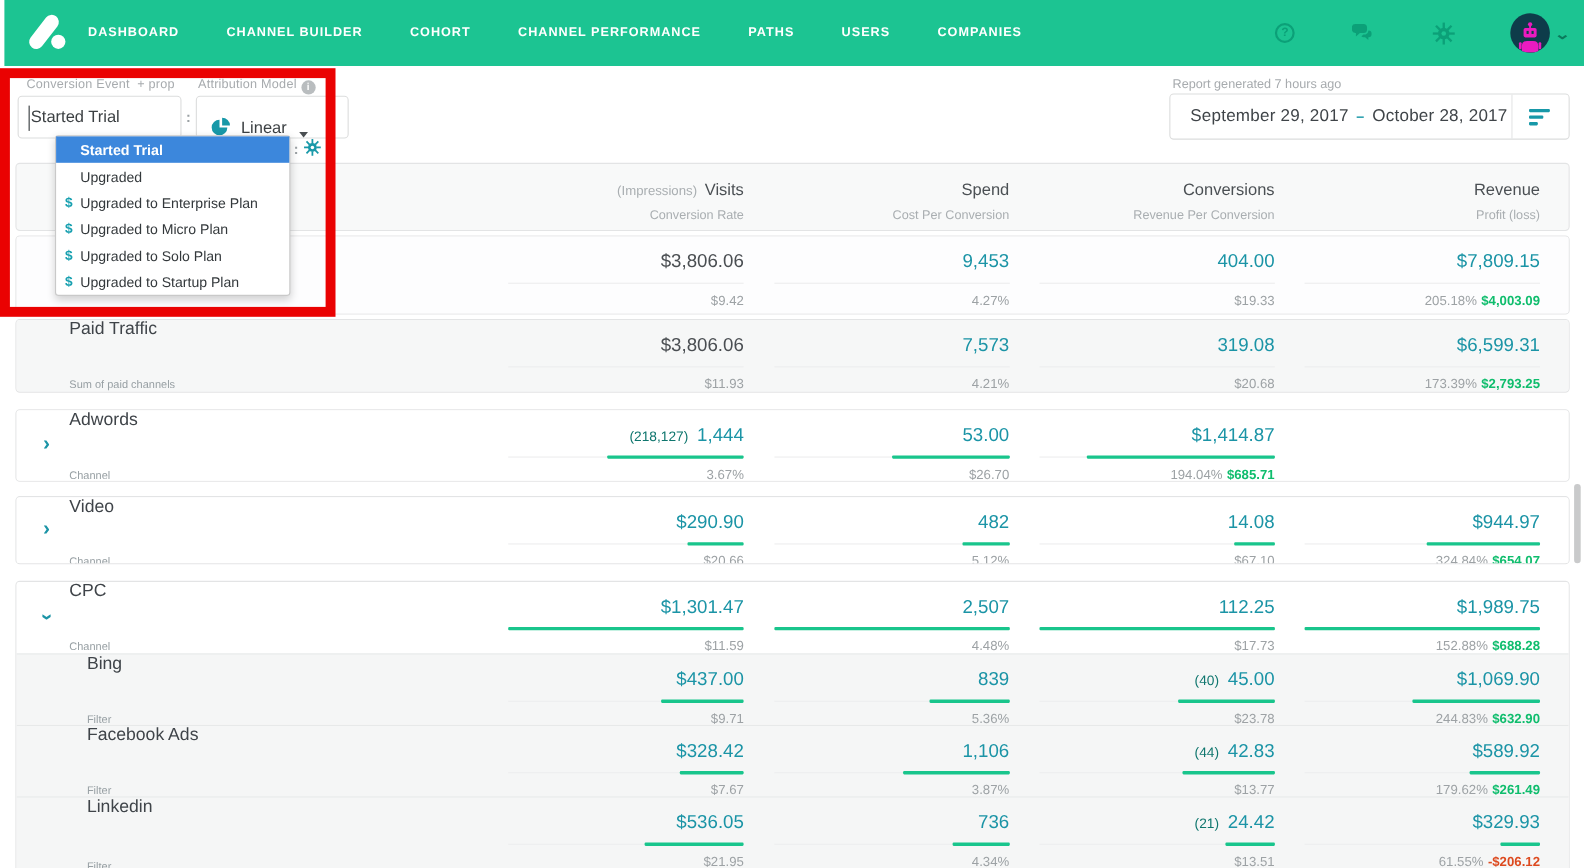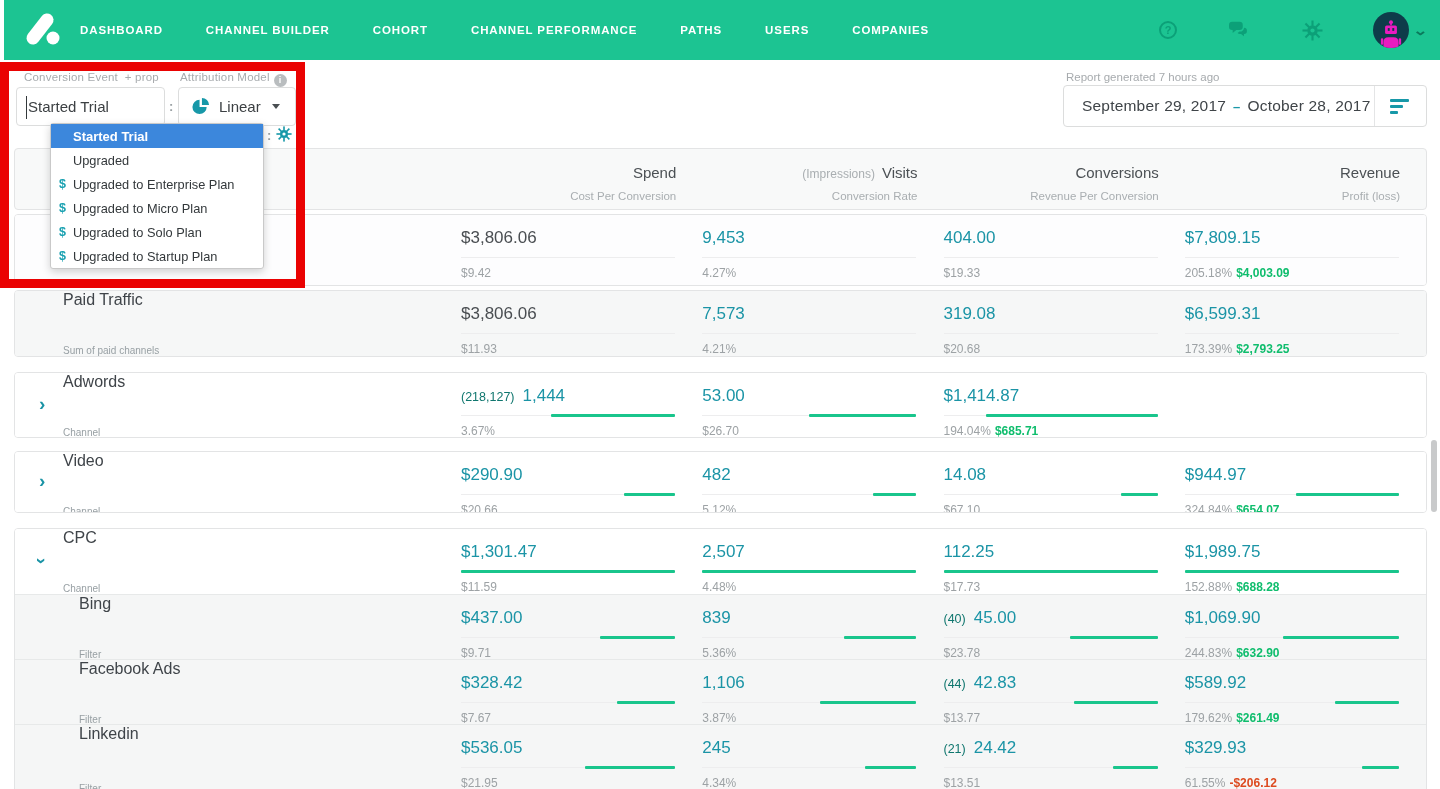--- a/index.html
+++ b/index.html
@@ -23,23 +23,23 @@
   .avatar-caret { color:#0b7a5c; font-size:13px; font-weight:700; transform:scaleX(1.4); }
 
   
   .ctl-label { position:absolute; font-size:11.5px; color:#a7abae; letter-spacing:.2px; }
   .ce-box { position:absolute; left:16px; top:87px; width:149px; height:39px;
     border:1px solid #dcdddd; border-radius:4px; background:#fff; }
   .ce-box input { width:100%; height:100%; border:0; outline:none; padding-left:11px;
     font-size:15px; color:#3c4043; font-family:"Liberation Sans",sans-serif; background:transparent; }
   .ce-caret { position:absolute; left:9px; top:8px; width:1px; height:23px; background:#33383b; }
   .colon { position:absolute; color:#9ba1a4; font-size:13px; font-weight:700; }
-  .am-box { position:absolute; left:178px; top:87px; width:118px; height:39px;
+  .am-box { position:absolute; left:178px; top:87px; width:139px; height:39px;
     border:1px solid #dcdddd; border-radius:4px; background:#fff; display:flex;
-    align-items:center; gap:9px; padding-left:12px; cursor:pointer; }
+    align-items:flex-end; gap:9px; padding-left:12px; cursor:pointer; }
   .am-box .am-val { font-size:15px; color:#3c4043; }
   .tri-down { width:0; height:0; border-left:4.5px solid transparent;
     border-right:4.5px solid transparent; border-top:5.5px solid #4a4f52; margin-left:2px; }
   .info-dot { display:inline-flex; width:13px; height:13px; border-radius:50%; background:#b9bdbf;
     color:#fff; font-size:9px; font-weight:700; align-items:center; justify-content:center;
     vertical-align:-2px; margin-left:4px; font-style:normal; }
   .report-txt { position:absolute; left:1066px; top:71px; font-size:11.5px; color:#a7abae; }
   .date-box { position:absolute; left:1063px; top:85px; width:364px; height:42px;
     border:1px solid #dcdddd; border-radius:4px; background:#fff; display:flex; align-items:center; cursor:pointer; }
   .date-text { flex:1; padding-left:18px; font-size:15.5px; color:#3f4448; letter-spacing:.2px; white-space:nowrap; }
@@ -64,21 +64,21 @@
   .row.white   { background:#fff; }
   .row.sub     { background:#f5f6f6; border-top:1px solid #e7e9e9; }
   .name-cell { display:flex; flex-direction:column; justify-content:space-between; gap:9px; padding-left:48px; }
   .row.sub .name-cell { padding-left:64px; }
   .row-name { font-size:16px; color:#3f4449; }
   .row-sub  { font-size:10px; color:#98a0a4; }
   .chev { position:absolute; left:24px; top:50%; margin-top:-11px; color:#1b94a6;
     font-size:19px; font-weight:700; cursor:pointer; line-height:20px; }
   .chev.down { transform:rotate(90deg); }
 
-  .ncell { display:flex; flex-direction:column; align-items:flex-start; padding:13px 26px 0 0; }
+  .ncell { display:flex; flex-direction:column; align-items:flex-end; padding:13px 26px 0 0; }
   .vline { display:flex; align-items:baseline; margin-bottom:8px; white-space:nowrap; }
   .vpre { font-size:12.5px; color:#0f766e; margin-right:8px; }
   .val { font-size:17px; color:#1b94a6; cursor:pointer; }
   .val.dark { color:#4a4e52; cursor:default; }
   .bar { position:relative; width:214px; height:3px; }
   .bar .track { position:absolute; left:0; right:0; bottom:1px; height:1px; background:#ededee; }
   .bar .fill { position:absolute; right:0; bottom:0; height:3px; background:#19c58c; border-radius:1px; }
   .sline { margin-top:7px; font-size:12px; color:#9da2a5; white-space:nowrap; }
   .sline b.pos { color:#0fbd6d; }
   .sline b.neg { color:#dd4a1f; }
@@ -210,26 +210,26 @@
       <circle cx="10" cy="10" r="5"></circle>
     </g>
     <circle cx="10" cy="10" r="2" fill="#fff"></circle>
   </svg>
 </div>
 
 <div class="table">
   <div class="card hdr grid" style="margin-bottom:4px;">
     <div></div>
     <div class="hcell">
+      <div class="hmain"><span class="hpre">(Impressions)</span><span>Visits</span></div>
+      <div class="hsub">Conversion Rate</div>
+    </div>
+    <div class="hcell">
       <div class="hmain"><span>Spend</span></div>
       <div class="hsub">Cost Per Conversion</div>
-    </div>
-    <div class="hcell">
-      <div class="hmain"><span class="hpre">(Impressions)</span><span>Visits</span></div>
-      <div class="hsub">Conversion Rate</div>
     </div>
     <div class="hcell">
       <div class="hmain"><span>Conversions</span></div>
       <div class="hsub">Revenue Per Conversion</div>
     </div>
     <div class="hcell">
       <div class="hmain"><span>Revenue</span></div>
       <div class="hsub">Profit (loss)</div>
     </div>
   </div>
@@ -560,21 +560,21 @@
               <span class="val">$536.05</span>
             </div>
             <div class="bar">
               <i class="track"></i>
               <i class="fill" style="width: 42%;"></i>
             </div>
             <div class="sline"><span>$21.95</span></div>
           </div>
           <div class="ncell">
             <div class="vline">
-              <span class="val">245</span>
+              <span class="val">736</span>
             </div>
             <div class="bar">
               <i class="track"></i>
               <i class="fill" style="width: 24%;"></i>
             </div>
             <div class="sline"><span>4.34%</span></div>
           </div>
           <div class="ncell">
             <div class="vline">
               <span class="vpre">(21)</span>

